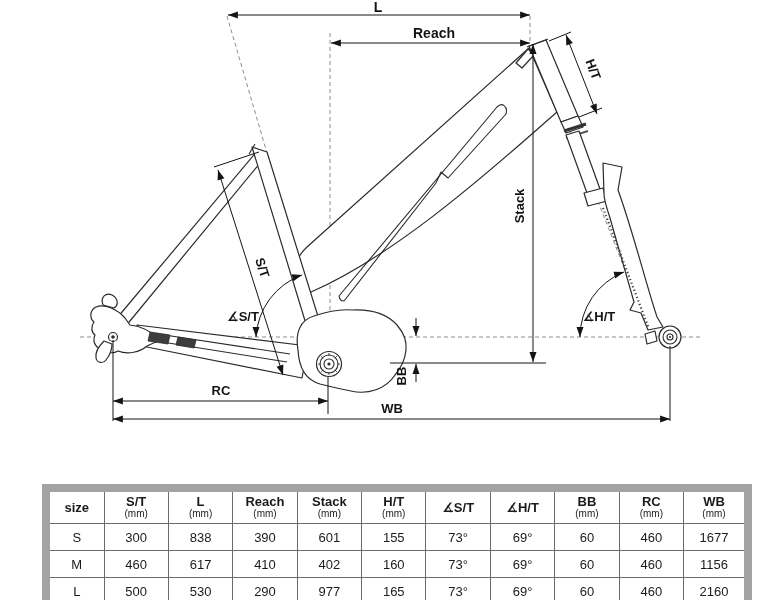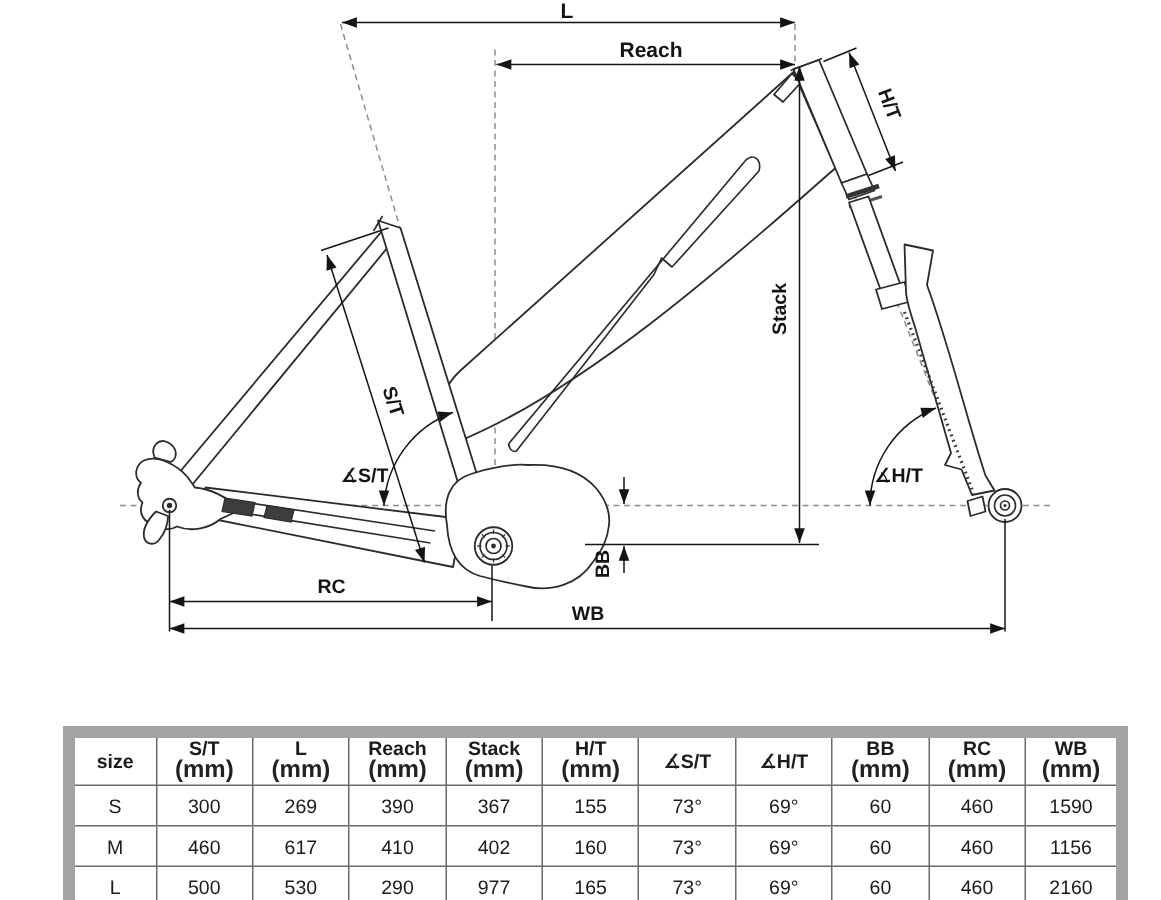--- a/index.html
+++ b/index.html
@@ -10,21 +10,21 @@
   .dash{stroke:#8d8d8d;stroke-width:1;fill:none;stroke-dasharray:4 3;}
   .fr{stroke:#2b2b2b;stroke-width:1.2;fill:#fff;stroke-linejoin:round;}
   .frl{stroke:#2b2b2b;stroke-width:1.1;fill:none;stroke-linejoin:round;}
   .drk{stroke:#2b2b2b;stroke-width:.8;fill:#3d3d3d;}
   .dim{font:bold 13px "Liberation Sans","DejaVu Sans",sans-serif;fill:#141414;}
   .dimb{font:bold 14px "Liberation Sans","DejaVu Sans",sans-serif;fill:#141414;}
   .arr{fill:#141414;stroke:none;}
   .geo-table{position:absolute;left:42px;top:484px;width:710px;border-collapse:collapse;table-layout:fixed;background:#fff;border:8px solid #a3a3a3;}
   .geo-table th,.geo-table td{border:1px solid #6b6b6b;text-align:center;vertical-align:middle;color:#1b1b1b;padding:0;}
   .geo-table th{height:31px;font-size:13px;font-weight:bold;line-height:1.05;}
-  .geo-table th .sub{font-size:16px;font-weight:bold;color:#222;}
+  .geo-table th .sub{font-size:10px;font-weight:normal;color:#222;}
   .geo-table td{height:26px;font-size:13px;font-weight:normal;}
 </style>
 </head>
 <body>
 
 <div class="stage">
 
 <svg width="774" height="478" viewBox="0 0 774 478">
   <defs>
     <marker id="ah" viewBox="0 0 10 8" refX="9.5" refY="4" markerWidth="11" markerHeight="9" orient="auto-start-reverse" markerUnits="userSpaceOnUse">
@@ -217,29 +217,29 @@
           <th>
             <div class="lbl">WB</div>
             <div class="sub">(mm)</div>
           </th>
         </tr>
   </thead>
   <tbody>
         <tr>
           <td>S</td>
           <td>300</td>
-          <td>269</td>
+          <td>838</td>
           <td>390</td>
-          <td>367</td>
+          <td>601</td>
           <td>155</td>
           <td>73°</td>
           <td>69°</td>
           <td>60</td>
           <td>460</td>
-          <td>1590</td>
+          <td>1677</td>
         </tr>
         <tr>
           <td>M</td>
           <td>460</td>
           <td>617</td>
           <td>410</td>
           <td>402</td>
           <td>160</td>
           <td>73°</td>
           <td>69°</td>

